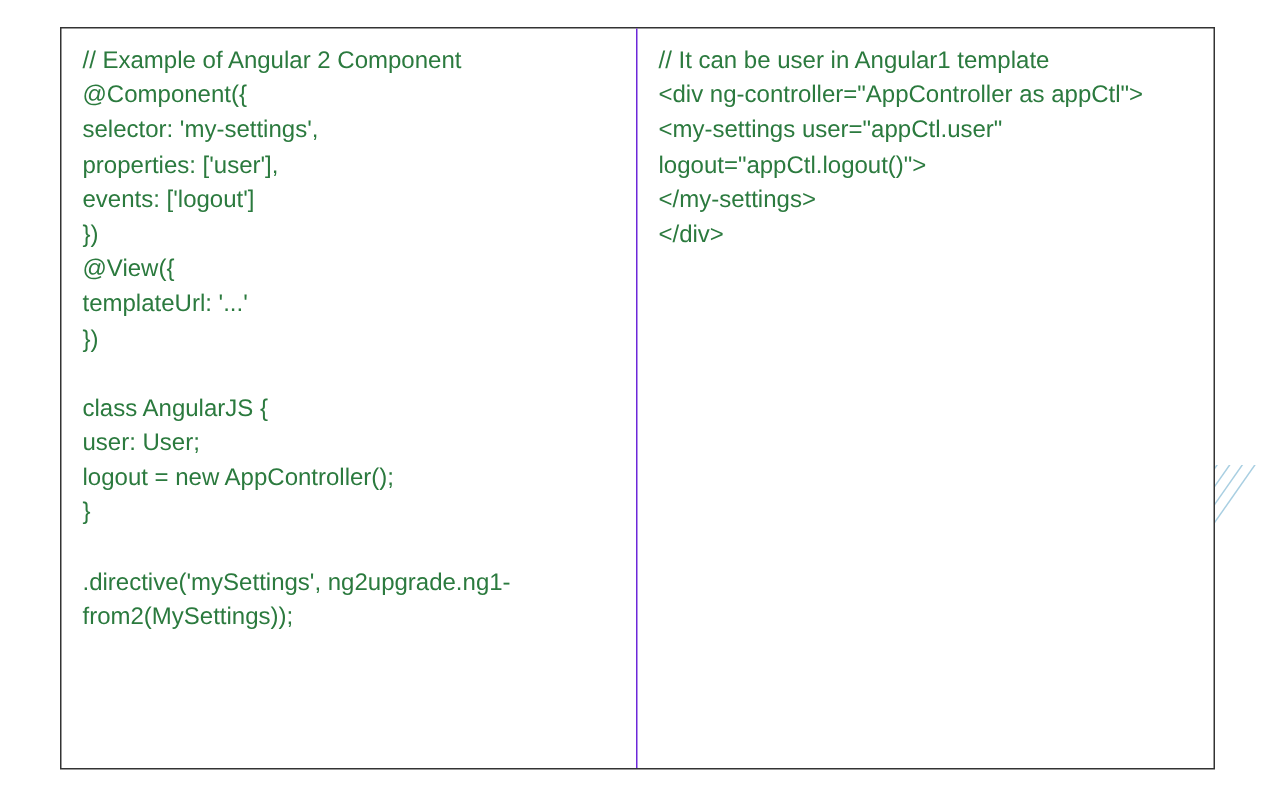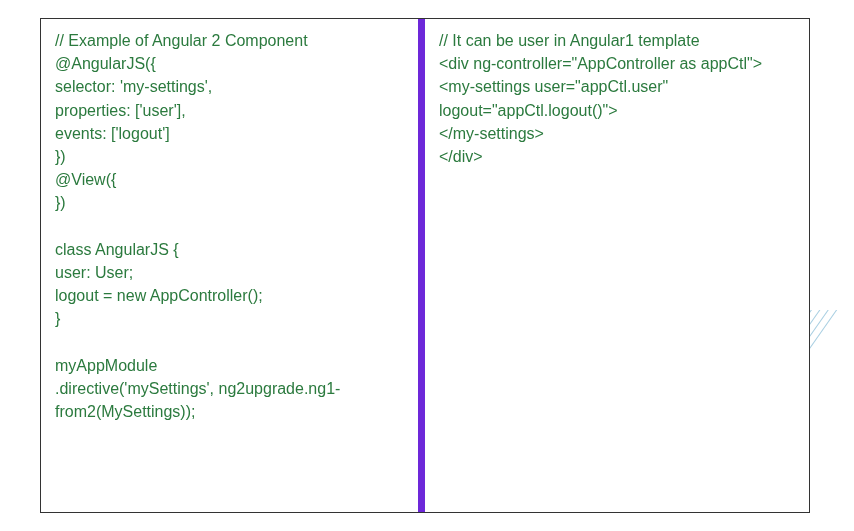--- a/index.html
+++ b/index.html
@@ -21,21 +21,21 @@
       z-index: 2;
     }
     .col {
       padding: 10px 14px 14px 14px;
       color: #2b7a3e;
       font-size: 16px;
       line-height: 1.45;
     }
     .col-left {
       width: 50%;
-      border-right: 7px solid #6d28d9;
+      border-right: 1px solid #6d28d9;
     }
     .col-right {
       width: 50%;
     }
     .code-line {
       white-space: pre-wrap;
       font-family: Arial, Helvetica, sans-serif;
     }
     .deco-lines {
       position: absolute;
@@ -54,34 +54,34 @@
       transform: rotate(-55deg);
       transform-origin: left center;
     }
   </style>
 </head>
 <body>
 
 <div class="table-wrap">
   <div class="col col-left">
     <div class="code-line">// Example of Angular 2 Component</div>
-    <div class="code-line">@AngularJS({</div>
+    <div class="code-line">@Component({</div>
     <div class="code-line">selector: 'my-settings',</div>
     <div class="code-line">properties: ['user'],</div>
     <div class="code-line">events: ['logout']</div>
     <div class="code-line">})</div>
     <div class="code-line">@View({</div>
+    <div class="code-line">templateUrl: '...'</div>
     <div class="code-line">})</div>
     <div class="code-line">&nbsp;</div>
     <div class="code-line">class AngularJS {</div>
     <div class="code-line">user: User;</div>
     <div class="code-line">logout = new AppController();</div>
     <div class="code-line">}</div>
     <div class="code-line">&nbsp;</div>
-    <div class="code-line">myAppModule</div>
     <div class="code-line">.directive('mySettings', ng2upgrade.ng1-from2(MySettings));</div>
   </div>
   <div class="col col-right">
     <div class="code-line">// It can be user in Angular1 template</div>
     <div class="code-line">&lt;div ng-controller="AppController as appCtl"&gt;</div>
     <div class="code-line">&lt;my-settings user="appCtl.user" logout="appCtl.logout()"&gt;</div>
     <div class="code-line">&lt;/my-settings&gt;</div>
     <div class="code-line">&lt;/div&gt;</div>
   </div>
 </div>

